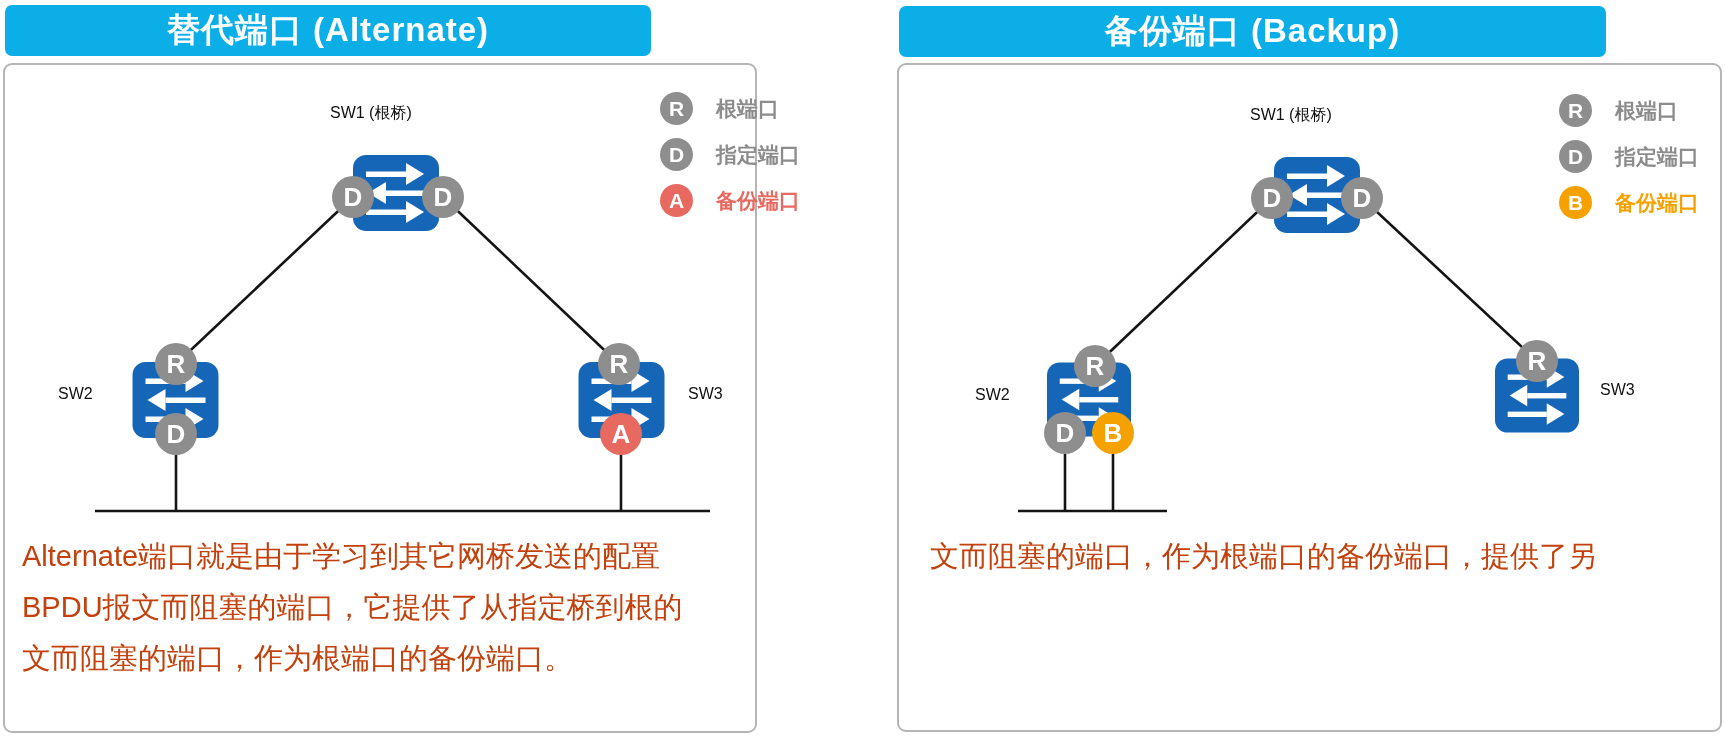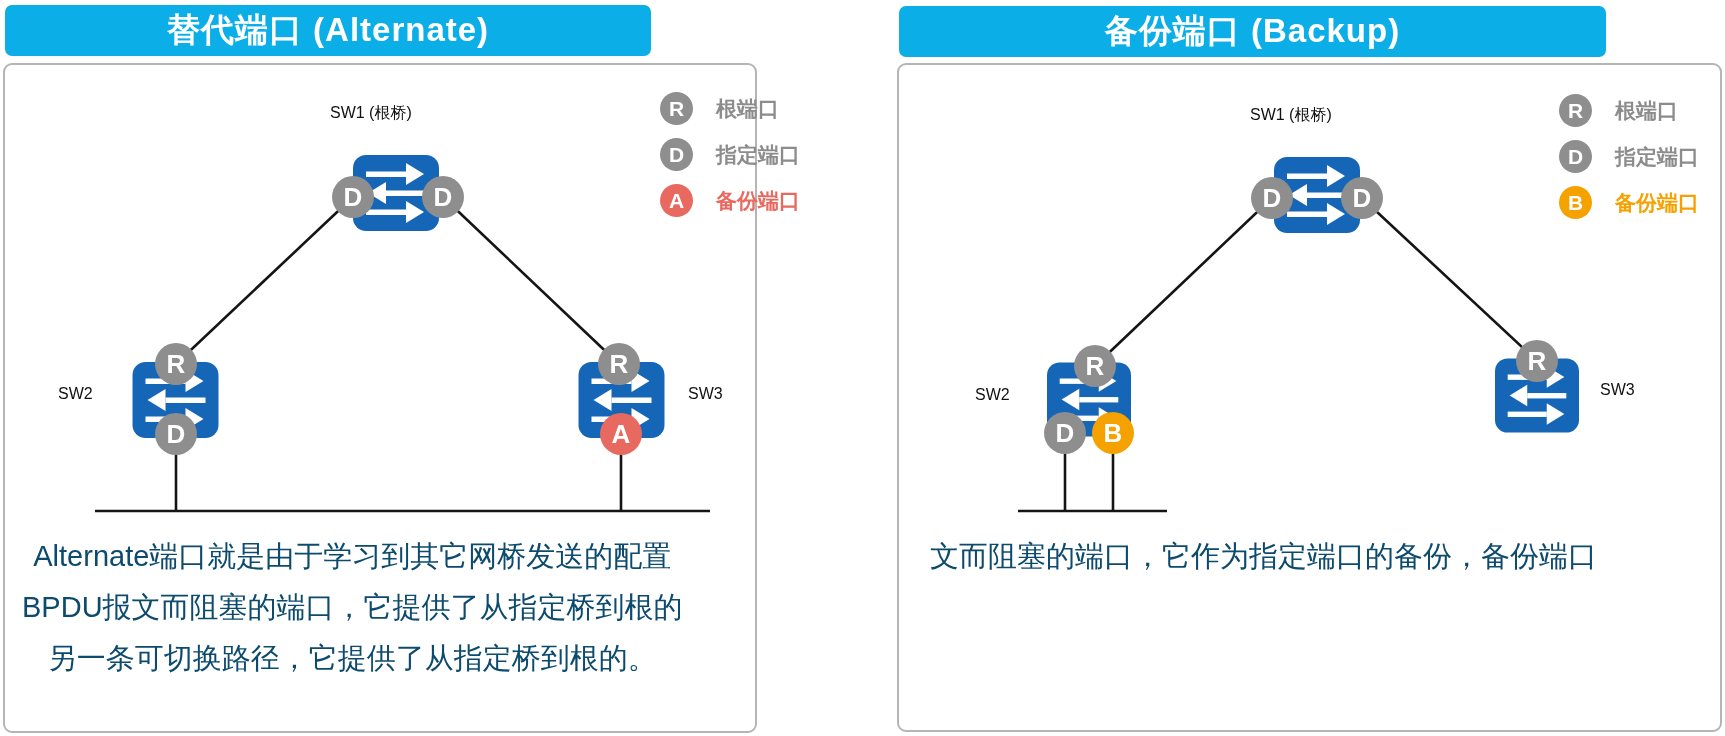--- a/index.html
+++ b/index.html
@@ -39,21 +39,21 @@
     width:33px;height:33px;border-radius:50%;background:#8e8e8e;color:#fff;
     font-weight:bold;font-size:21px;line-height:33px;text-align:center;flex:0 0 33px;
   }
   .legend-dot.red{background:#e8695f;}
   .legend-dot.orange{background:#f5a100;}
   .legend-label{
     margin-left:23px;font-size:21px;font-weight:bold;color:#8c8c8c;white-space:nowrap;
   }
   .legend-label.red{color:#e8695f;}
   .legend-label.orange{color:#f5a100;}
-  .desc{position:absolute;z-index:2;font-size:29px;color:#0c4a6e;line-height:51px;white-space:nowrap;text-align:center;}
+  .desc{position:absolute;z-index:2;font-size:29px;color:#c2410c;line-height:51px;white-space:nowrap;}
 </style>
 </head>
 <body>
 
 <div id="stage">
 
   <svg width="0" height="0" style="position:absolute" aria-hidden="true">
     <symbol id="sw-icon" viewBox="0 0 86 76">
       <rect x="0" y="0" width="86" height="76" rx="13" fill="#1666b8"></rect>
       <rect x="13" y="16.5" width="40" height="5.5" fill="#fff"></rect>
@@ -122,21 +122,21 @@
   <div class="node-label" style="left:688px;top:385px;">SW3</div>
   <svg class="switch" style="left:577px;top:362px;" width="89" height="76">
       <use href="#sw-icon"></use>
     </svg>
   <div class="badge gray" style="left:598px;top:343px;">R</div>
   <div class="badge red" style="left:600px;top:413px;">A</div>
 
   <div class="desc" style="left:22px;top:531px;">
     <div>Alternate端口就是由于学习到其它网桥发送的配置</div>
     <div>BPDU报文而阻塞的端口，它提供了从指定桥到根的</div>
-    <div>另一条可切换路径，它提供了从指定桥到根的。</div>
+    <div>文而阻塞的端口，作为根端口的备份端口。</div>
   </div>
 
   <div class="legend" style="left:1559px;top:94px;">
     <div class="legend-item">
       <span class="legend-dot">R</span>
       <span class="legend-label">根端口</span>
     </div>
     <div class="legend-item">
       <span class="legend-dot">D</span>
       <span class="legend-label">指定端口</span>
@@ -162,16 +162,16 @@
   <div class="badge gray" style="left:1044px;top:412px;">D</div>
   <div class="badge orange" style="left:1092px;top:412px;">B</div>
 
   <div class="node-label" style="left:1600px;top:381px;">SW3</div>
   <svg class="switch" style="left:1495px;top:358px;" width="84" height="75">
       <use href="#sw-icon"></use>
     </svg>
   <div class="badge gray" style="left:1516px;top:340px;">R</div>
 
   <div class="desc" style="left:930px;top:531px;">
-    <div>文而阻塞的端口，它作为指定端口的备份，备份端口</div>
+    <div>文而阻塞的端口，作为根端口的备份端口，提供了另</div>
   </div>
 
 </div>
 
 </body></html>

